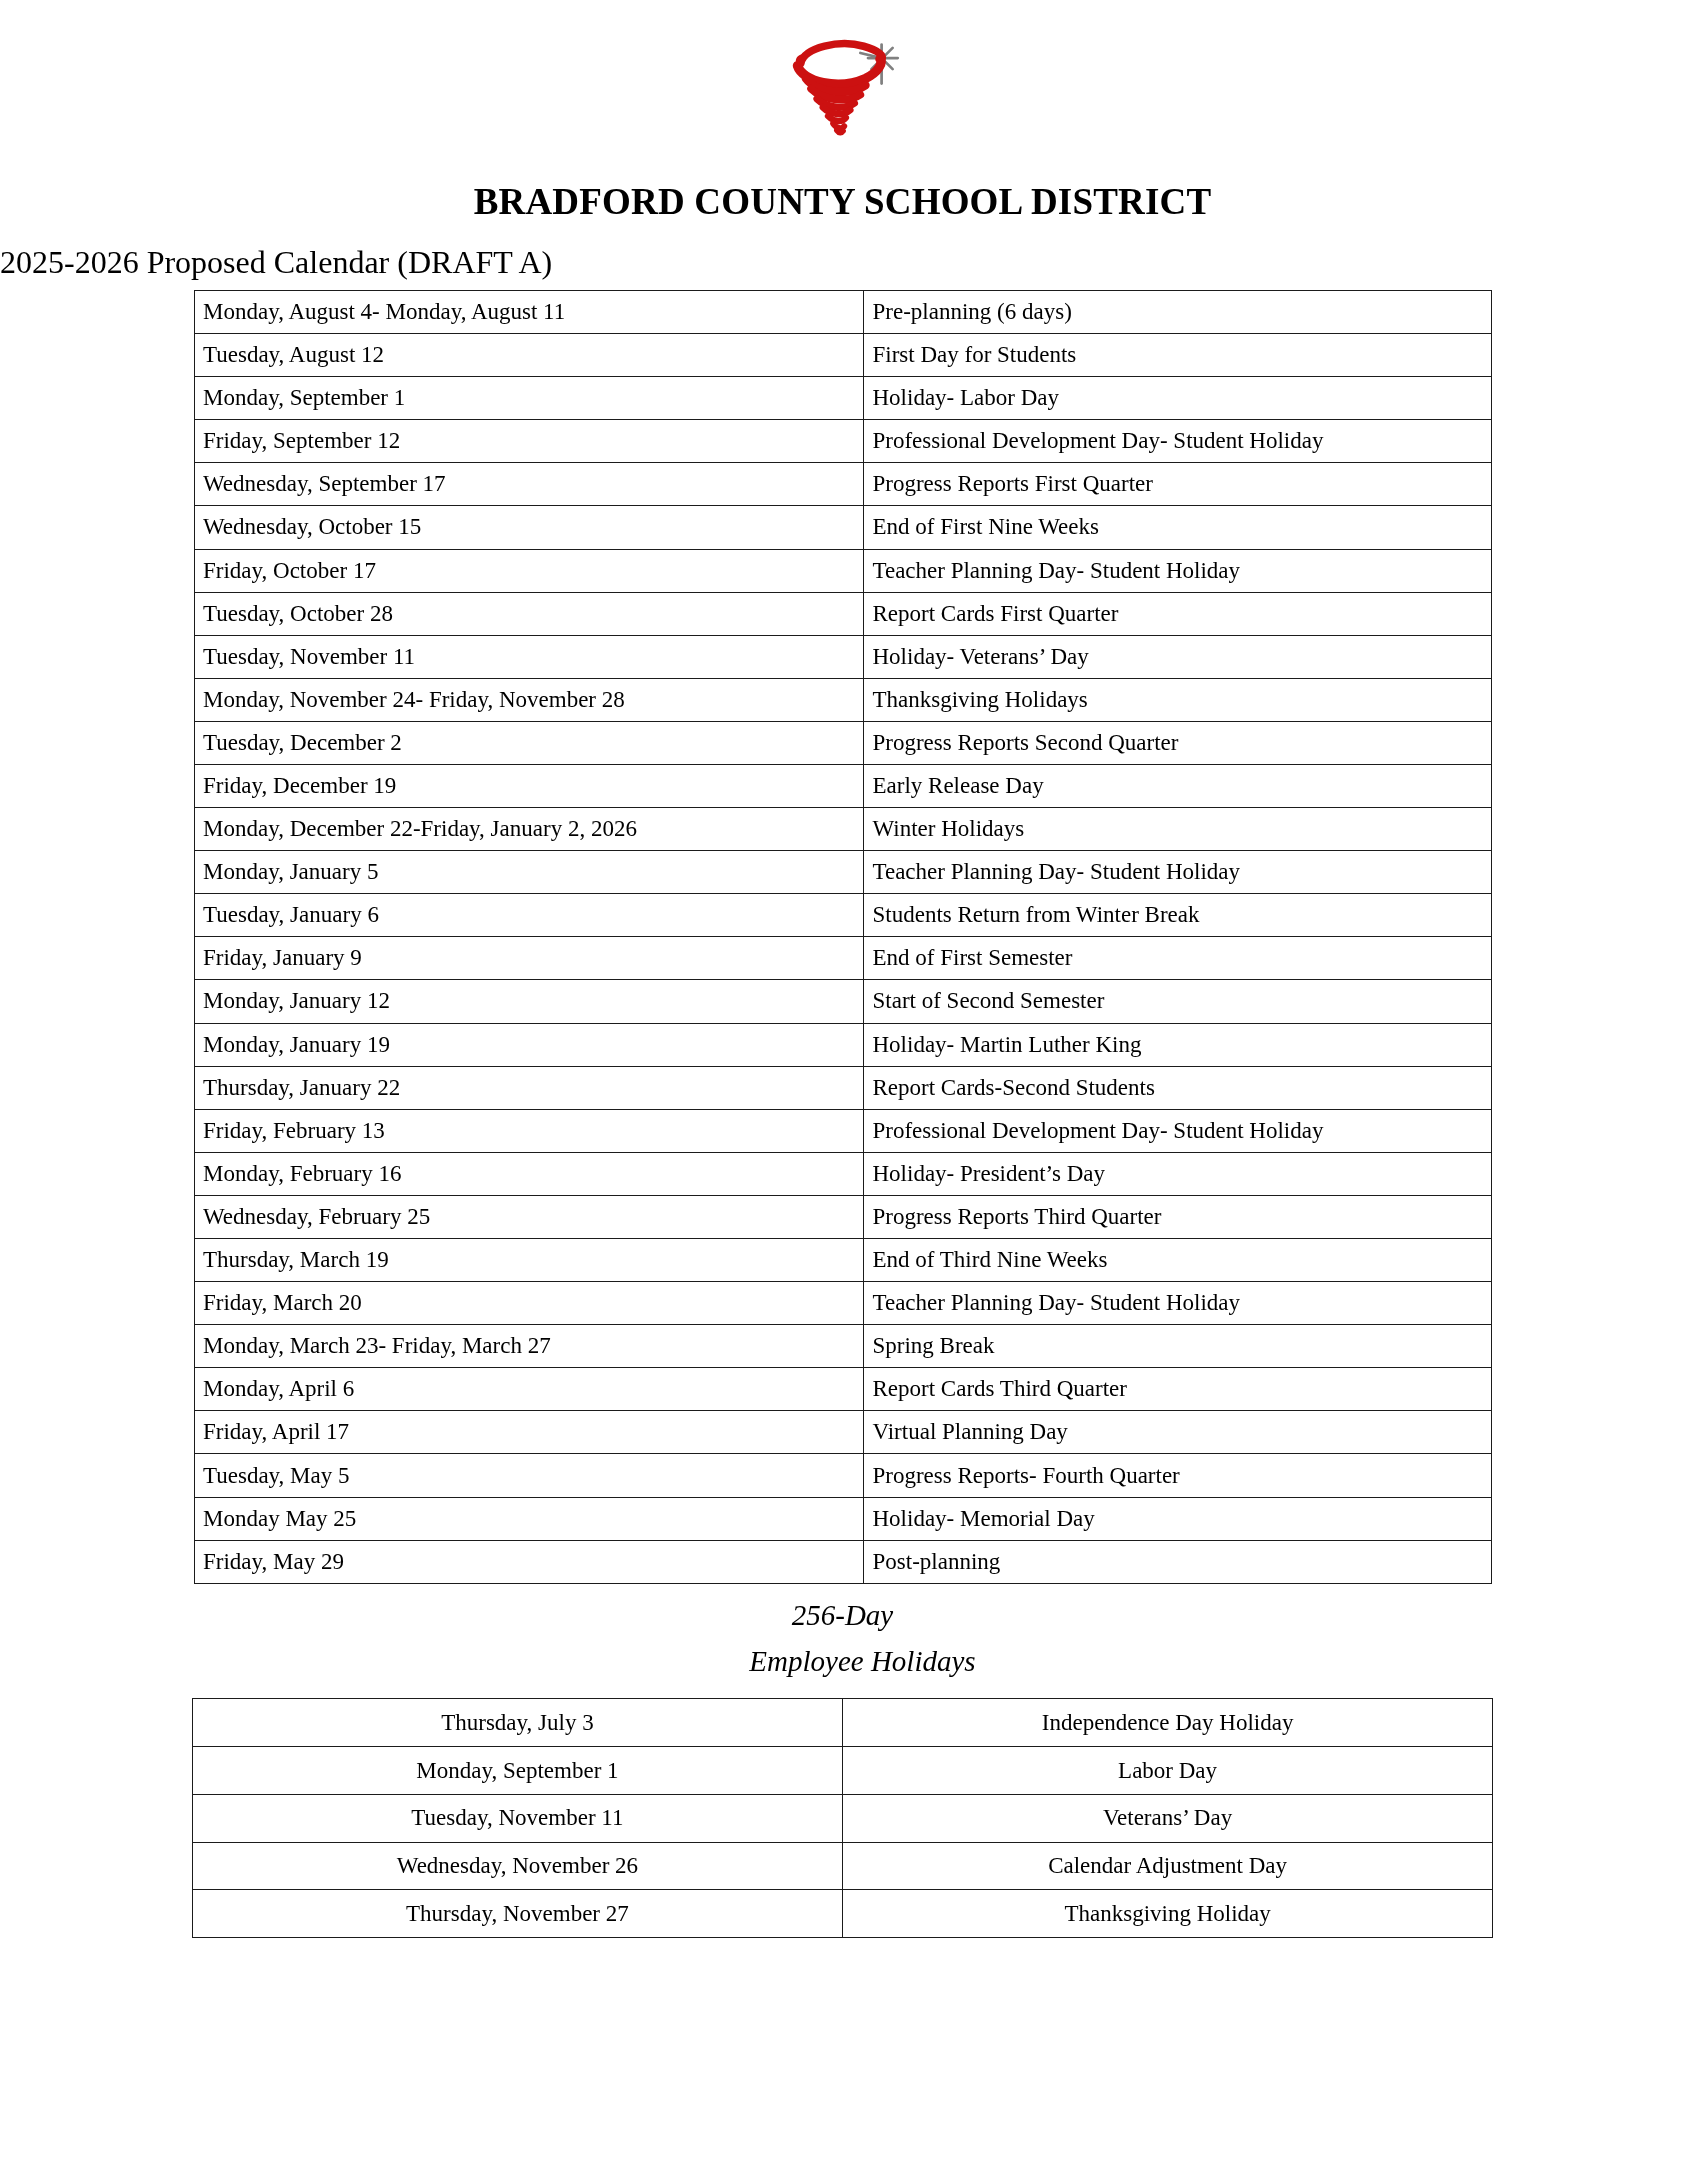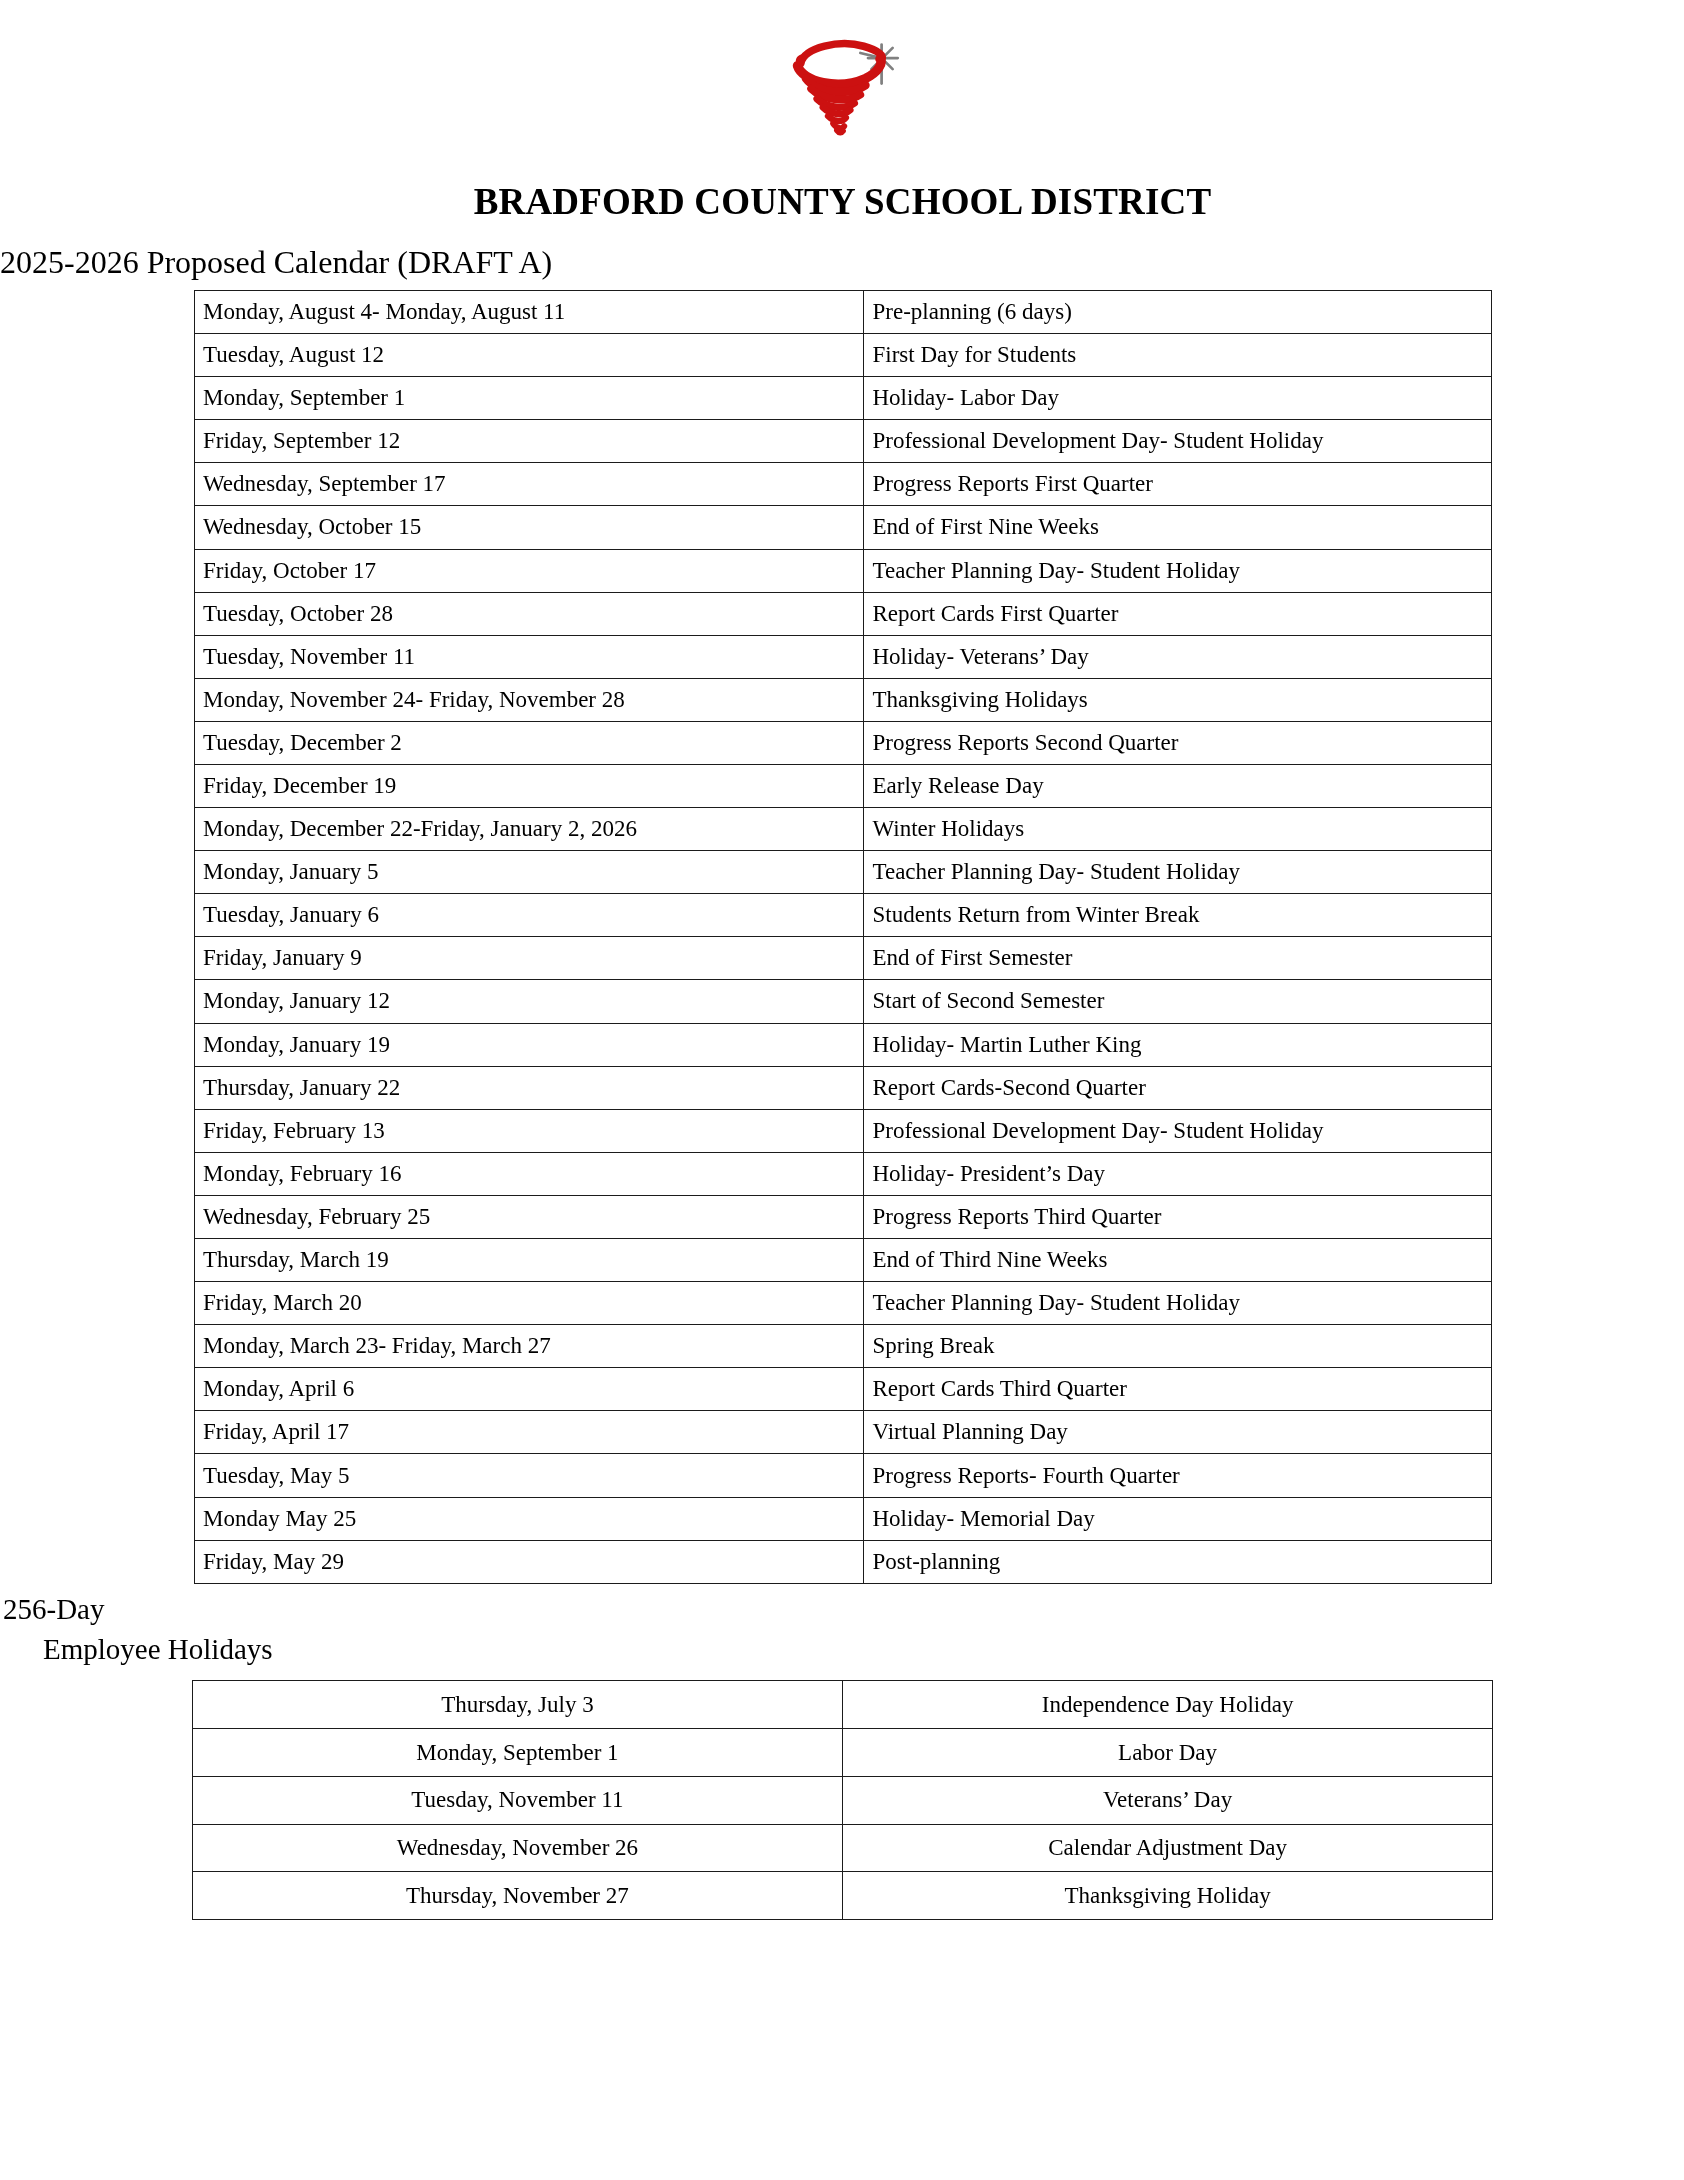--- a/index.html
+++ b/index.html
@@ -90,25 +90,26 @@
     padding: 9.4px 5.1px 10.2px 5.1px;
     vertical-align: middle;
     text-align: center;
     white-space: nowrap;
   }
   .holiday-table td.date-col  { width: 639px; }
   .holiday-table td.event-col { width: 639px; }
 
   
   .mid-heading {
-    text-align: left;
+    text-align: center;
     font-size: 29px;
     line-height: 1.22;
-    margin: 3px;
+    margin: 9px;
     padding-top: 5.1px;
+    font-style: italic;
   }
   .mid-heading.second {
     padding-top: 1.7px;
     padding-bottom: 10.2px;
     padding-left: 40px;
   }
 
   .spacer-bottom { height: 119px; }
 </style>
 </head>
@@ -217,21 +218,21 @@
       <tr>
         <td class="date-col">Monday, January 12</td>
         <td class="event-col">Start of Second Semester</td>
       </tr>
       <tr>
         <td class="date-col">Monday, January 19</td>
         <td class="event-col">Holiday- Martin Luther King</td>
       </tr>
       <tr>
         <td class="date-col">Thursday, January 22</td>
-        <td class="event-col">Report Cards-Second Quarter</td>
+        <td class="event-col">Report Cards-Second Students</td>
       </tr>
       <tr>
         <td class="date-col">Friday, February 13</td>
         <td class="event-col">Professional Development Day- Student Holiday</td>
       </tr>
       <tr>
         <td class="date-col">Monday, February 16</td>
         <td class="event-col">Holiday- President’s Day</td>
       </tr>
       <tr>

